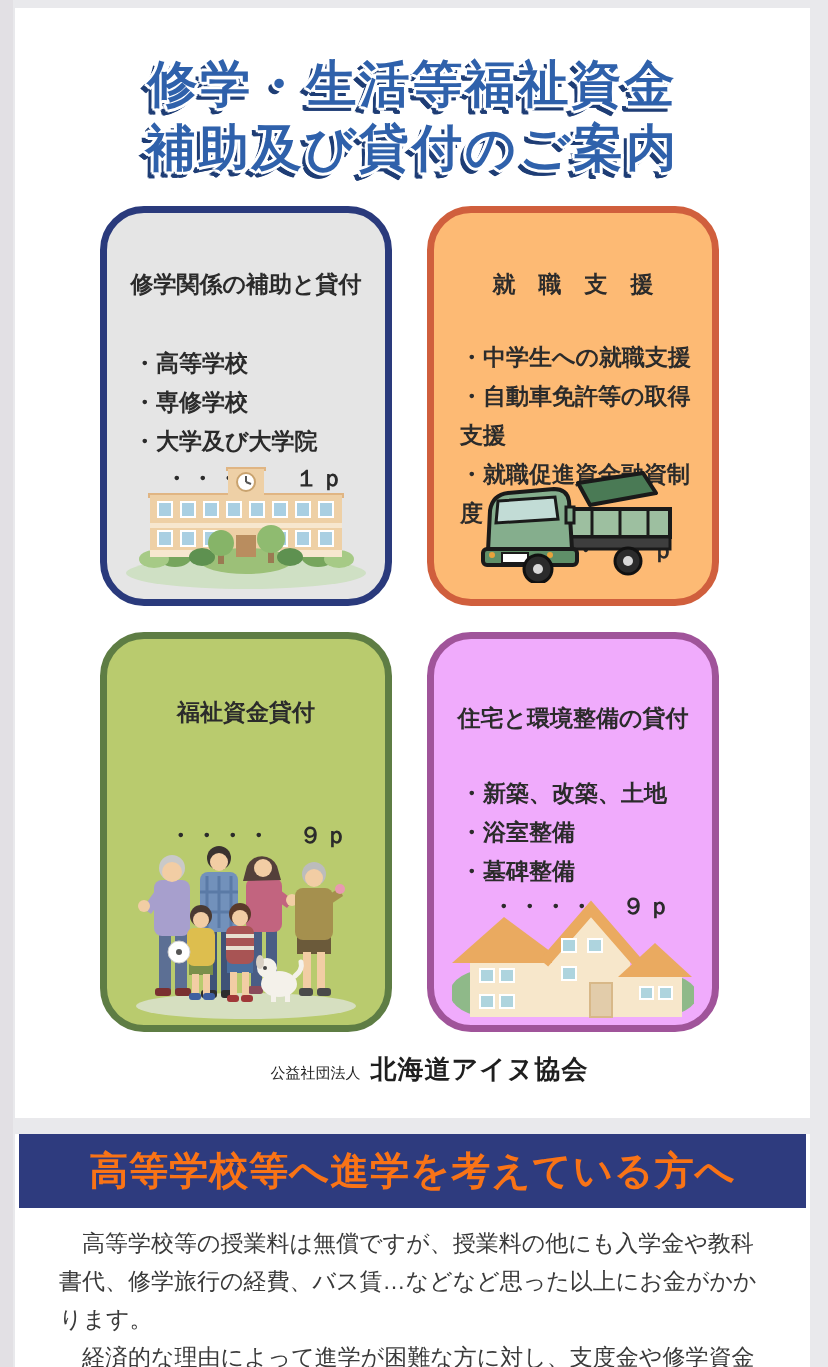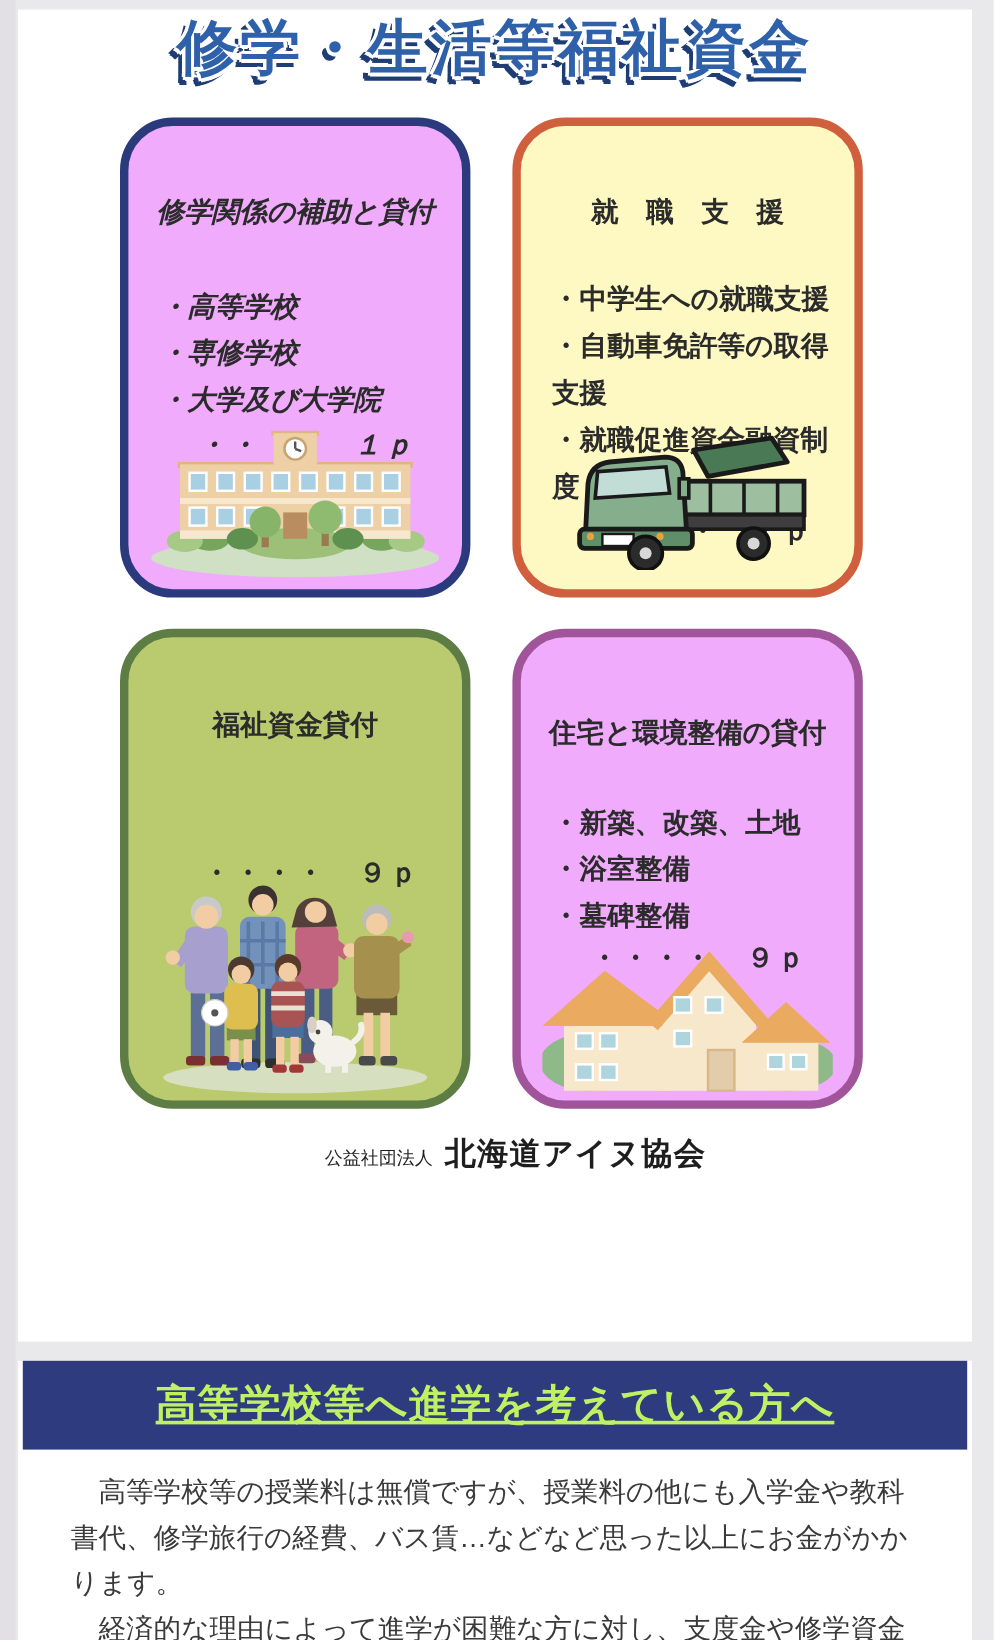--- a/index.html
+++ b/index.html
@@ -8,21 +8,21 @@
     background:#e9e9ec;
     font-family:"Liberation Sans","DejaVu Sans",sans-serif;
     color:#333;
   }
   .edge-strip{position:absolute;left:0;top:0;width:13px;height:1367px;background:#e2e0e4;}
   .page{position:relative;background:#ffffff;margin-left:15px;width:795px;}
   .page1{margin-top:8px;height:1110px;}
   .page2{margin-top:14px;height:235px;}
   
   .doc-title{
-    text-align:center;
+    padding-top:44px;text-align:center;
     font-size:50px;line-height:64px;font-weight:bold;letter-spacing:3px;
     color:#2f61ab;
     text-shadow:
       -2px -2px 0 #fff, 2px -2px 0 #fff, -2px 2px 0 #fff, 2px 2px 0 #fff,
       -3px 0 0 #fff, 3px 0 0 #fff, 0 -3px 0 #fff, 0 3px 0 #fff,
       -5px 6px 0 #1e3d75, -6px 5px 0 #1e3d75, -4px 6px 0 #1e3d75;
   }
   
   .cards-grid{
     margin:26px 0 0 85px;
@@ -55,38 +55,39 @@
   .card-housing .illus{bottom:6px;}
   
   .org-footer{margin-top:20px;text-align:center;color:#1e1e1e;padding-left:34px;}
   .org-type{font-size:15px;margin-right:10px;}
   .org-name{font-size:26px;font-weight:bold;letter-spacing:1px;}
   
   .section-banner{
     margin:16px 4px 0 4px;height:74px;background:#2e3b7e;
     display:flex;align-items:center;justify-content:center;
   }
-  .section-banner-text{color:#bef264;font-size:34px;font-weight:bold;letter-spacing:1px;text-decoration:underline;}
+  .section-banner-text{color:#f97316;font-size:39px;font-weight:bold;letter-spacing:1px;}
   .body-text{margin-top:16px;padding:0 40px 0 44px;}
   .body-text p{margin:0;font-size:23px;line-height:38px;color:#3a3a3a;}
 </style>
 </head>
 <body>
 
 <div class="edge-strip"></div>
 
 <div class="page page1">
 
   <div class="doc-title">
     <div>修学・生活等福祉資金</div>
+    <div>補助及び貸付のご案内</div>
   </div>
 
   <div class="cards-grid">
 
-    <div class="card card-study" style="background: #f0abfc; border-color: rgb(42, 58, 124); font-style: italic;">
+    <div class="card card-study" style="background: #e5e5e5; border-color: rgb(42, 58, 124);">
       <div class="card-heading">修学関係の補助と貸付</div>
       <ul>
         <li>・高等学校</li>
         <li>・専修学校</li>
         <li>・大学及び大学院</li>
       </ul>
       <div class="page-ref">・・・・　１ｐ</div>
       <svg class="illus" width="252" height="136" viewBox="0 0 252 136">
         <ellipse cx="126" cy="118" rx="120" ry="16" fill="#cfe0c4"></ellipse>
         <ellipse cx="55" cy="101" rx="17" ry="11" fill="#76a55c"></ellipse>
@@ -122,21 +123,21 @@
         <rect x="116" y="80" width="20" height="22" fill="#b98d5f"></rect>
         <ellipse cx="82" cy="102" rx="13" ry="9" fill="#5e9150"></ellipse>
         <ellipse cx="170" cy="102" rx="13" ry="9" fill="#5e9150"></ellipse>
         <rect x="98" y="96" width="6" height="13" fill="#9a7a52"></rect>
         <circle cx="101" cy="88" r="13" fill="#86b468"></circle>
         <rect x="148" y="94" width="6" height="14" fill="#9a7a52"></rect>
         <circle cx="151" cy="84" r="14" fill="#8fbb70"></circle>
       </svg>
     </div>
 
-    <div class="card card-employment" style="background: #fef9c3; border-color: rgb(208, 95, 61);">
+    <div class="card card-employment" style="background: #fdba74; border-color: rgb(208, 95, 61);">
       <div class="card-heading">就　職　支　援</div>
       <ul>
         <li>・中学生への就職支援</li>
         <li>・自動車免許等の取得支援</li>
         <li>・就職促進資金融資制度　他</li>
       </ul>
       <div class="page-ref">・・・・　７ｐ</div>
       <svg class="illus" width="226" height="112" viewBox="0 0 226 112">
         <polygon points="118,12 183,2 196,22 130,34" fill="#4a7a55" stroke="#1a1a1a" stroke-width="4" stroke-linejoin="round"></polygon>
         <rect x="104" y="38" width="106" height="28" fill="#9dbfa0" stroke="#1a1a1a" stroke-width="4"></rect>

